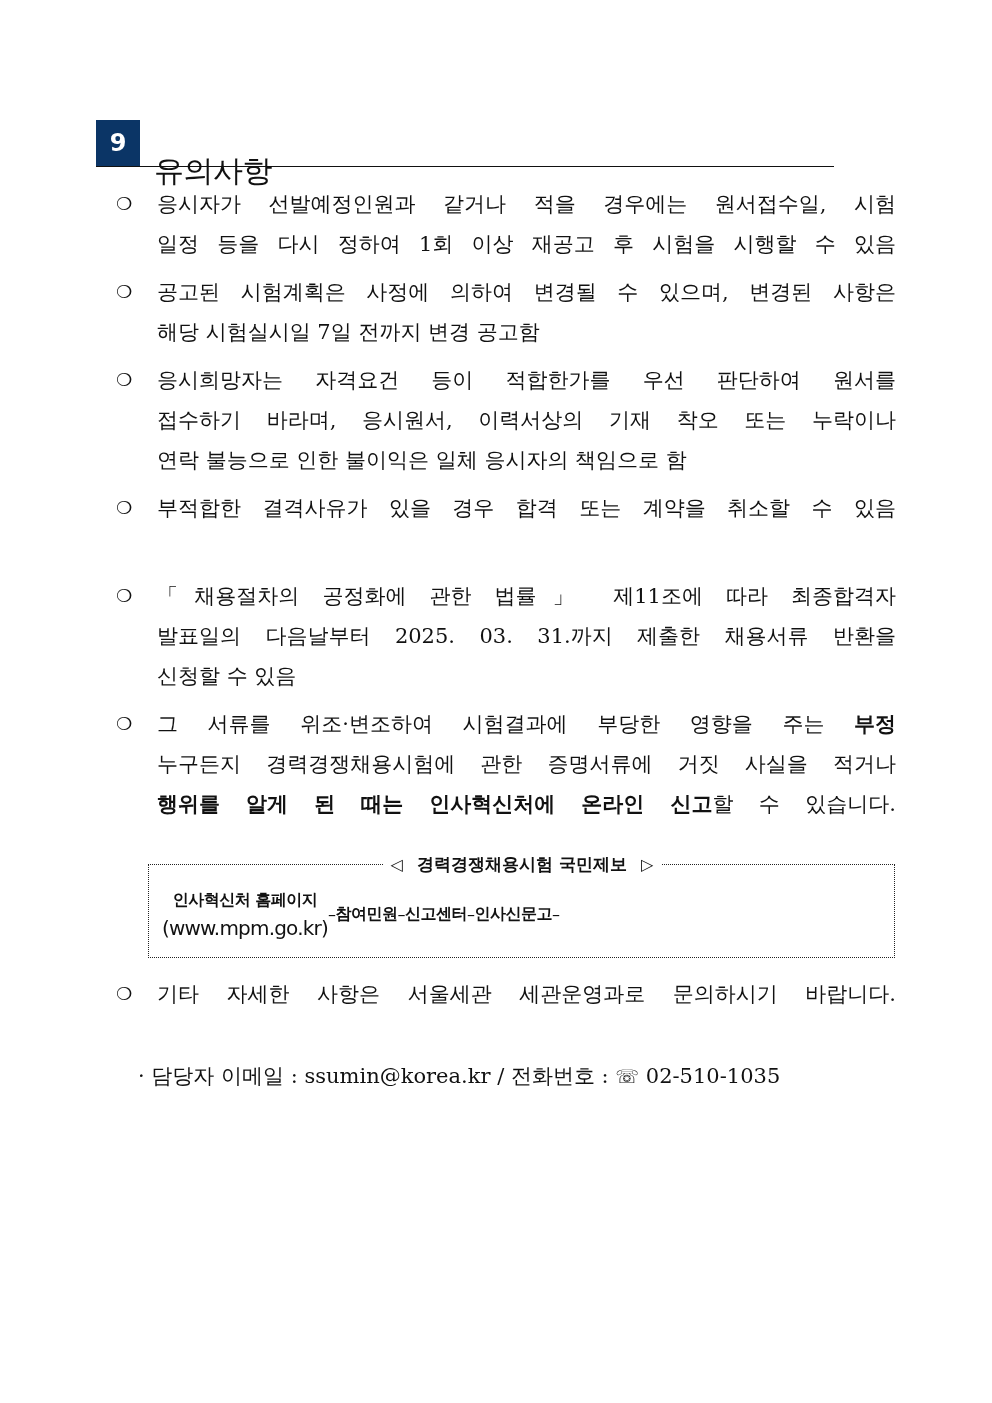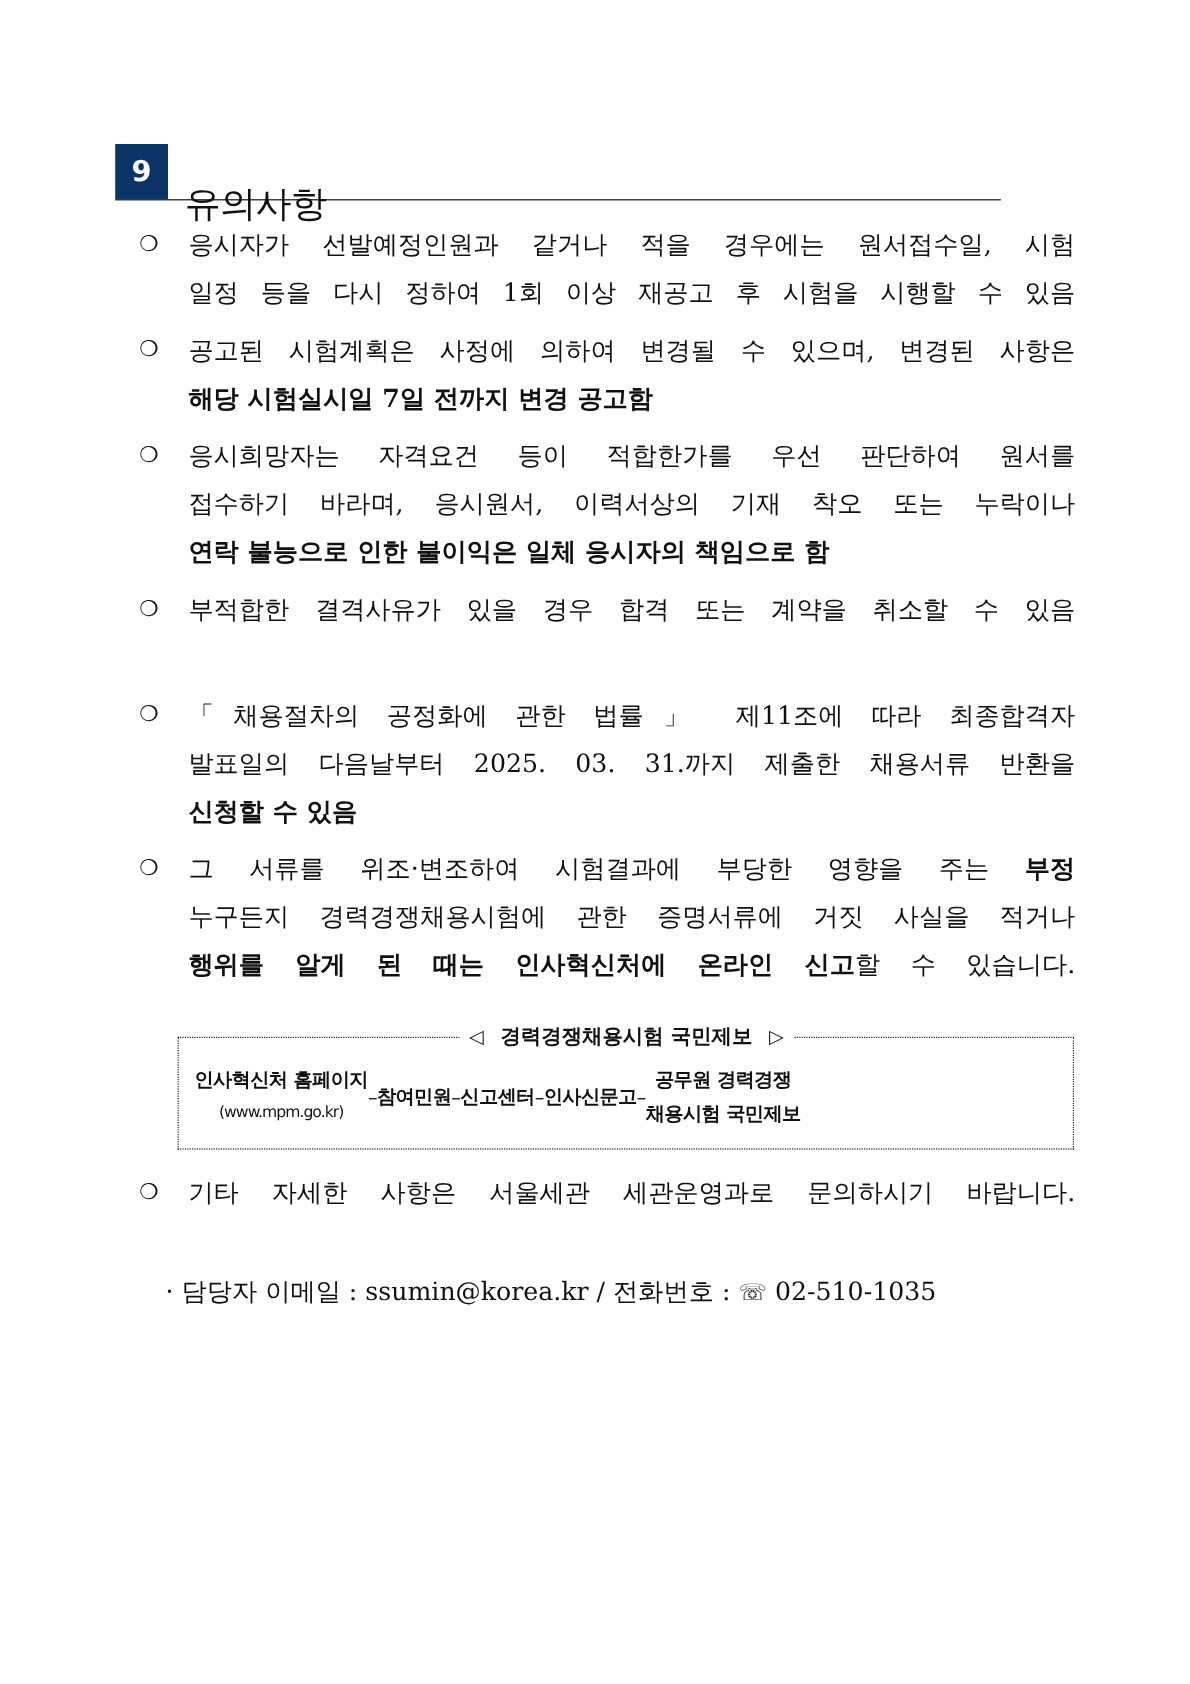--- a/index.html
+++ b/index.html
@@ -69,21 +69,20 @@
       display: block;
       margin-left: 41px;
       white-space: nowrap;
       text-align: justify;
       text-align-last: justify;
       height: 40px;
     }
     .item .line.noj {
       text-align: left;
       text-align-last: left;
-      font-weight: bold;
     }
     .b { font-weight: bold; }
 
     .report-box {
       position: absolute;
       left: 148px;
       top: 864px;
       width: 745px;
       height: 92px;
       border: 1.5px dotted #222222;
@@ -124,21 +123,21 @@
       padding: 0 14px;
       box-sizing: border-box;
       letter-spacing: -0.5px;
     }
     .report-items .col {
       text-align: center;
       line-height: 28px;
     }
     .report-items .sub {
       font-weight: normal;
-      font-size: 13px;
+      font-size: 20px;
       letter-spacing: -0.8px;
     }
     .report-items .dash {
       font-weight: normal;
       font-size: 16px;
     }
 
     .contact {
       position: absolute;
       left: 138px;
@@ -209,24 +208,20 @@
     <div>인사혁신처 홈페이지</div>
     <div class="sub">(www.mpm.go.kr)</div>
   </div>
   <span class="dash">–</span>
   <div class="col">참여민원</div>
   <span class="dash">–</span>
   <div class="col">신고센터</div>
   <span class="dash">–</span>
   <div class="col">인사신문고</div>
   <span class="dash">–</span>
-  <div class="col">
-    <div>공무원 경력경쟁</div>
-    <div>채용시험 국민제보</div>
-  </div>
 </div>
 
 <div class="item" style="top:974px;">
   <span class="bullet">❍</span>
   <span class="line">기타 자세한 사항은 서울세관 세관운영과로 문의하시기 바랍니다.</span>
 </div>
 <div class="contact">
   <span>· 담당자 이메일 : </span><span>ssumin@korea.kr</span><span> / 전화번호 : </span><span style="font-family:'DejaVu Sans',sans-serif;font-size:19px;">☏</span> <span>02-510-1035</span>
 </div>
 

